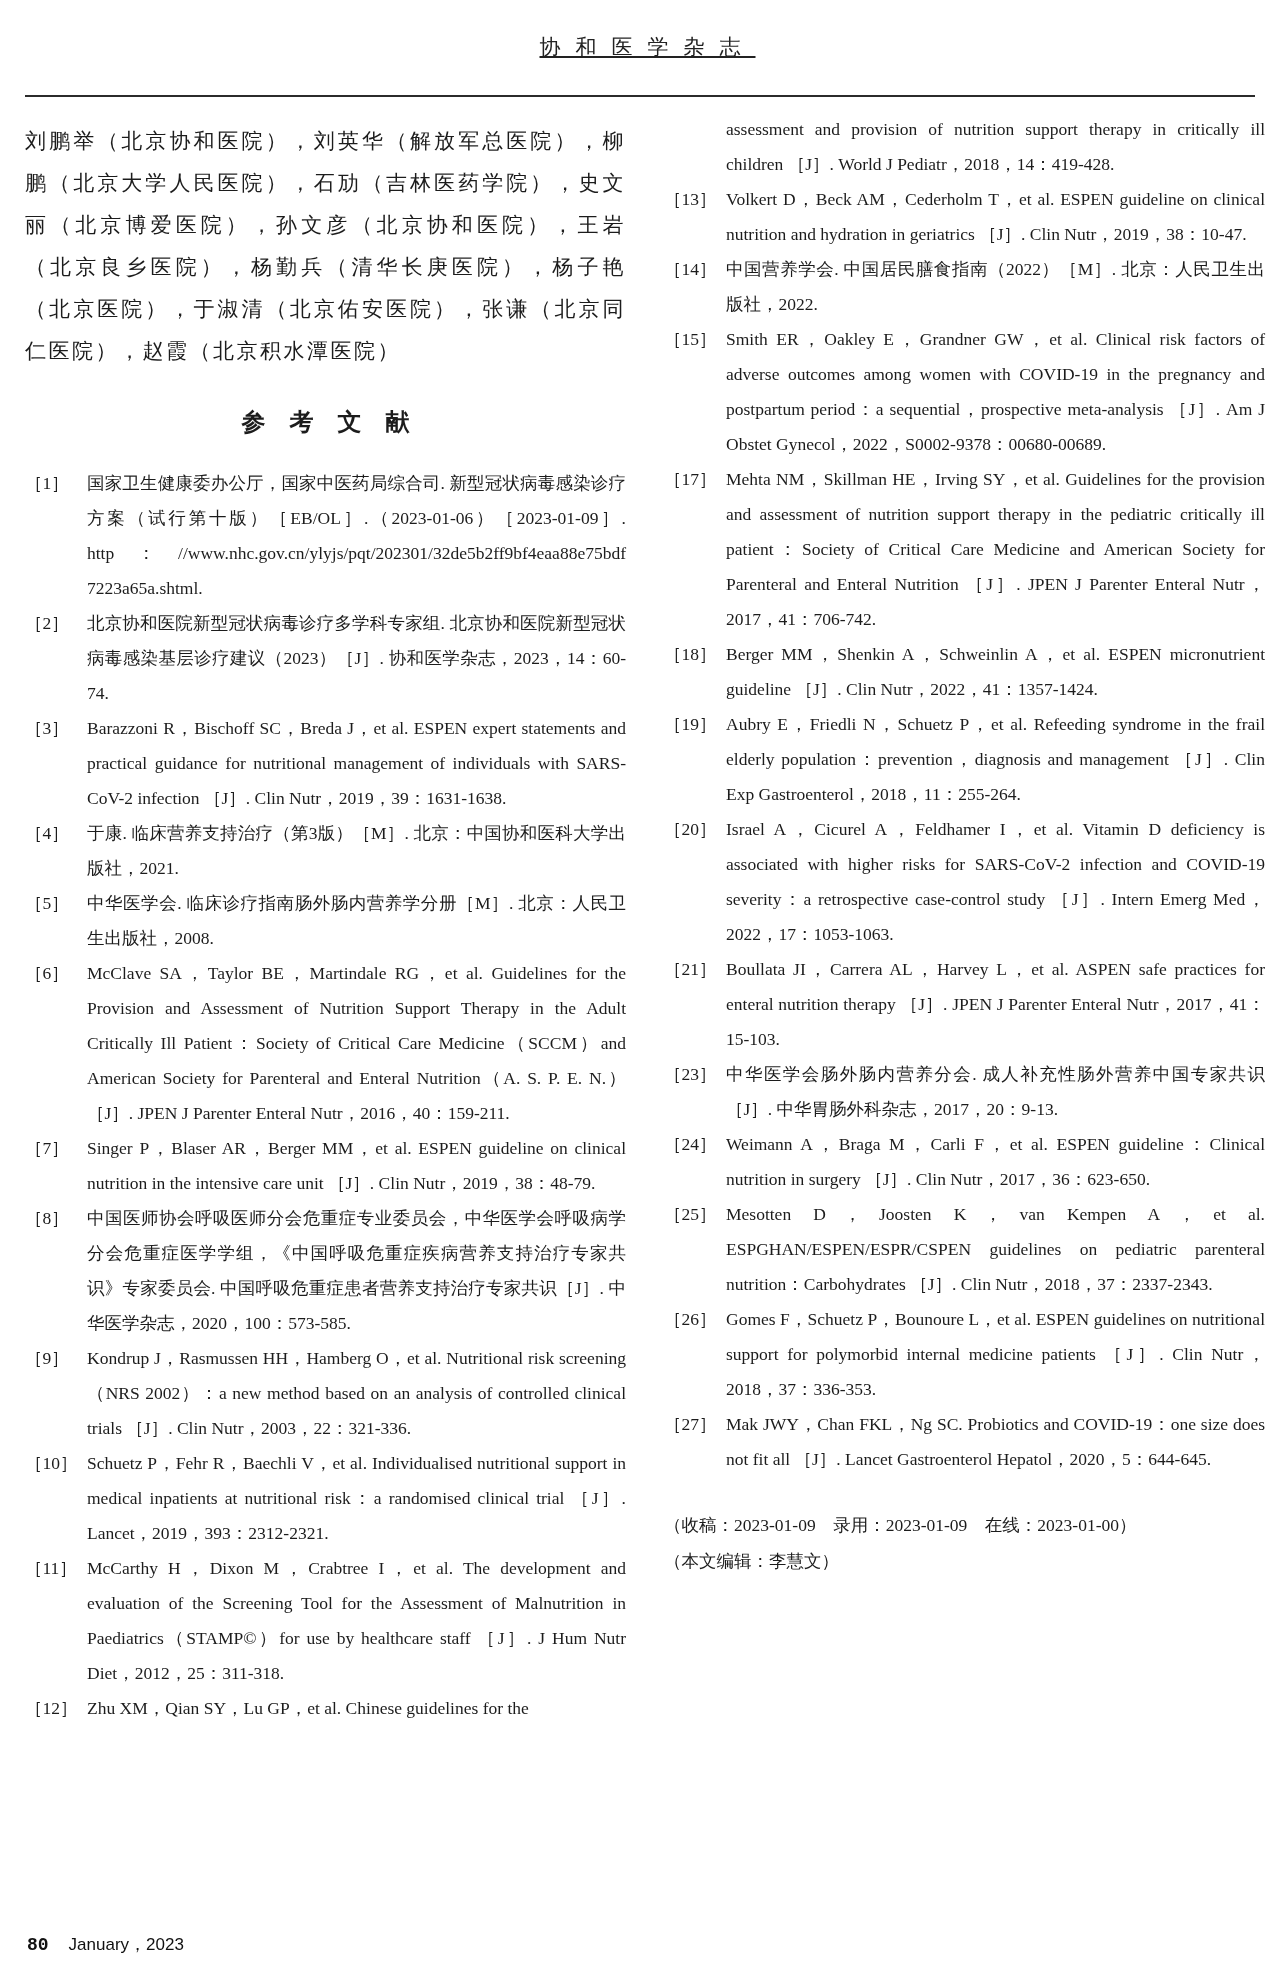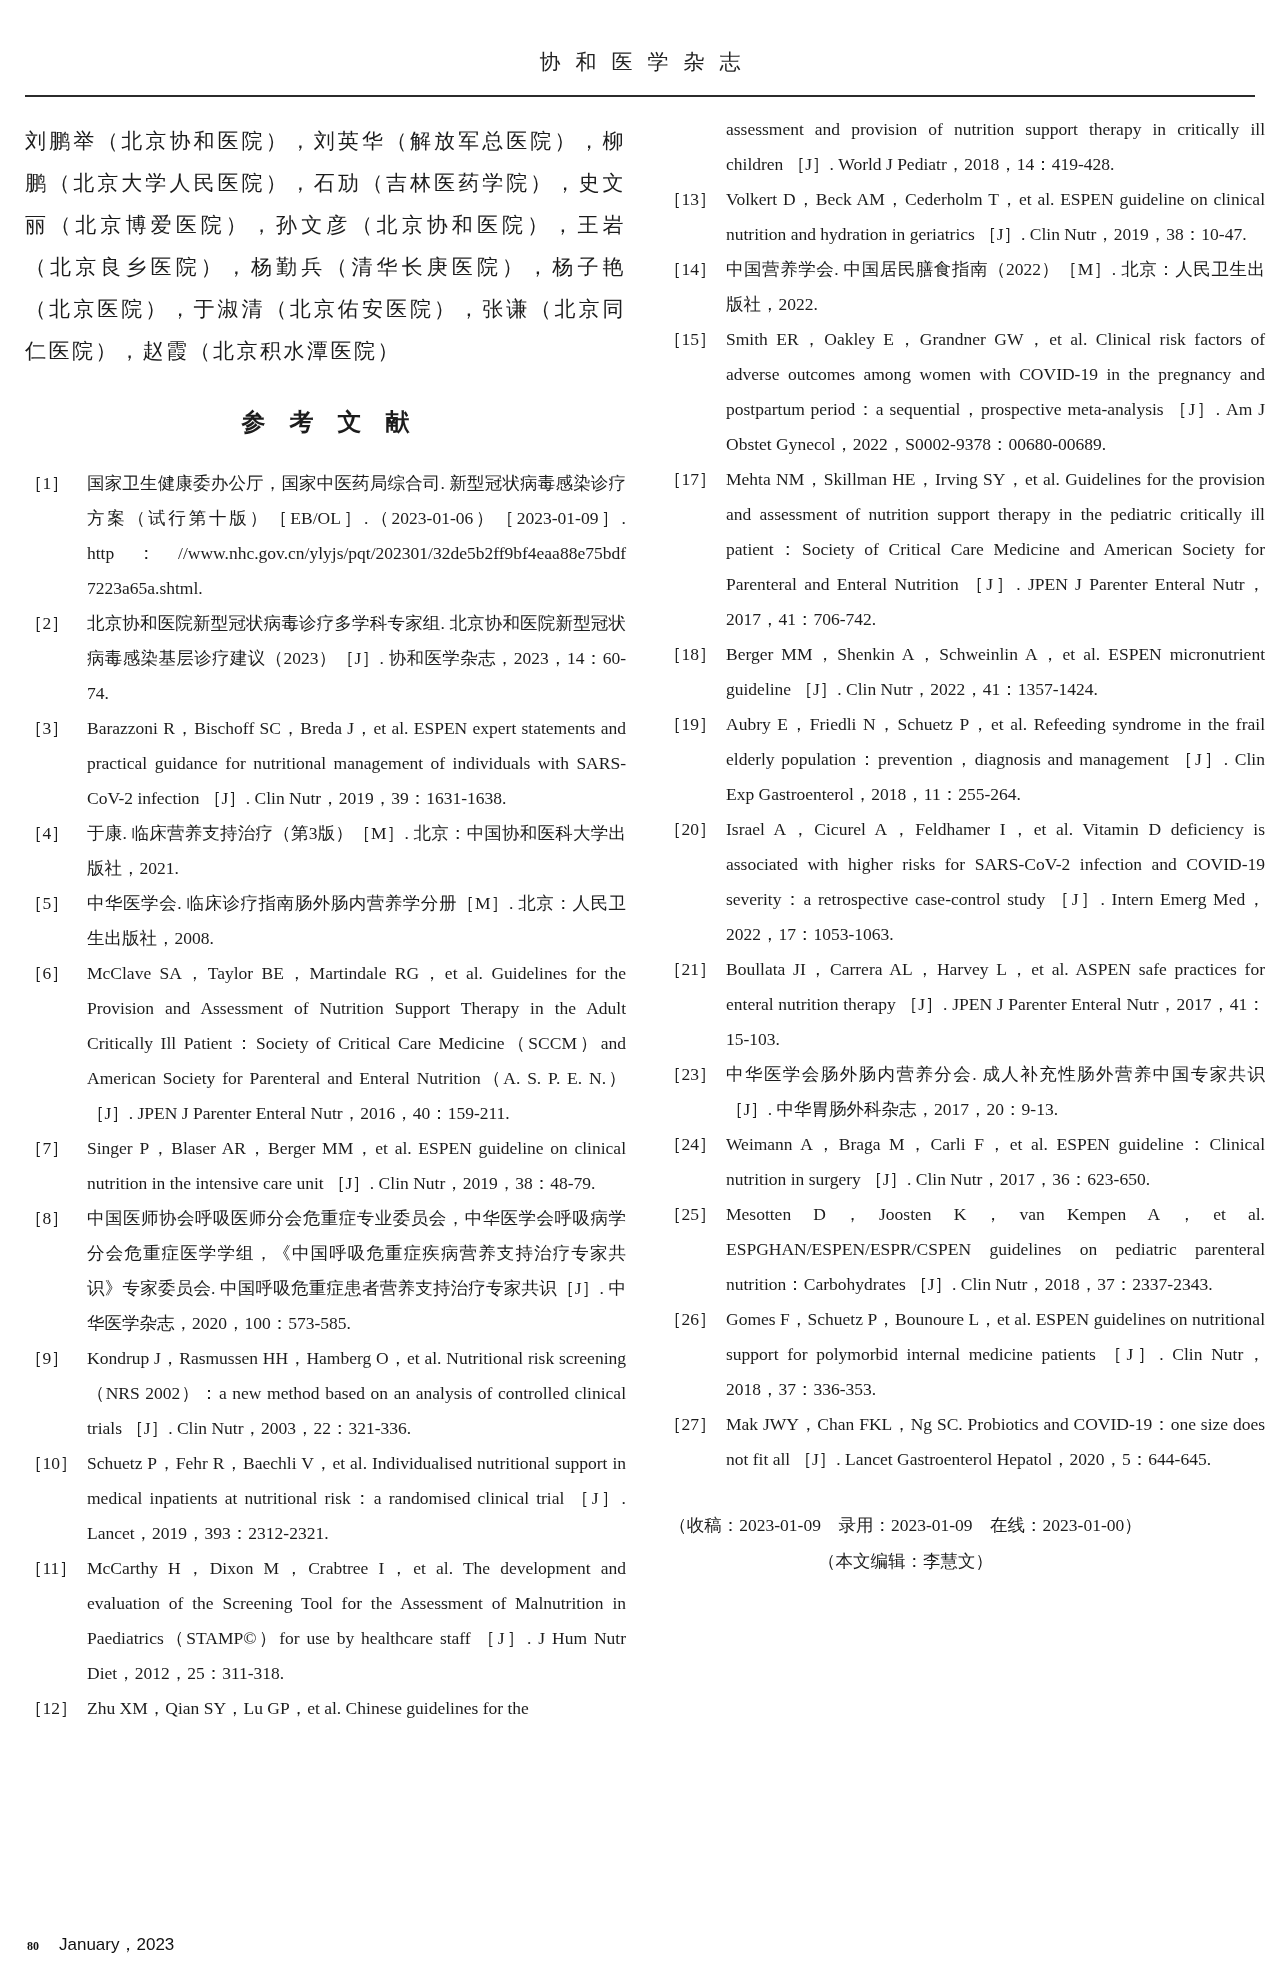--- a/index.html
+++ b/index.html
@@ -11,28 +11,29 @@
     position: relative;
     width: 1280px;
     height: 1978px;
     background: #ffffff;
     font-family: "Liberation Serif", "DejaVu Serif", serif;
     color: #1c1c1c;
     overflow: hidden;
   }
   .journal-header {
     position: absolute;
-    top: 48px;
+    top: 33px;
     left: 0;
     width: 100%;
     text-align: center;
     font-size: 21px;
     letter-spacing: 15px;
     text-indent: 15px;
     color: #222;
+    text-decoration: underline;
   }
   .header-rule {
     position: absolute;
     top: 95px;
     left: 25px;
     right: 25px;
     height: 2px;
     background: #2b2b2b;
   }
   .columns {
@@ -73,35 +74,35 @@
   }
   .ref-text {
     flex: 1;
     text-align: justify;
     overflow-wrap: anywhere;
   }
   .closing {
     margin-top: 30px;
     font-size: 17.5px;
     line-height: 36px;
-    text-align: center;
+    text-align: left;
     padding-right: 118px;
   }
   .footer {
     position: absolute;
     left: 27px;
     bottom: 22px;
     font-size: 17px;
     font-family: "Liberation Sans", "DejaVu Sans", sans-serif;
     color: #111;
   }
   .page-num {
     font-weight: bold;
-    font-family: Liberation Serif, serif;
-    font-size: 12px;
+    font-family: Liberation Mono, monospace;
+    font-size: 18px;
     margin-right: 20px;
   }
 </style>
 </head>
 <body>
 
 <div class="page">
 
   <div class="journal-header">协和医学杂志</div>
 

